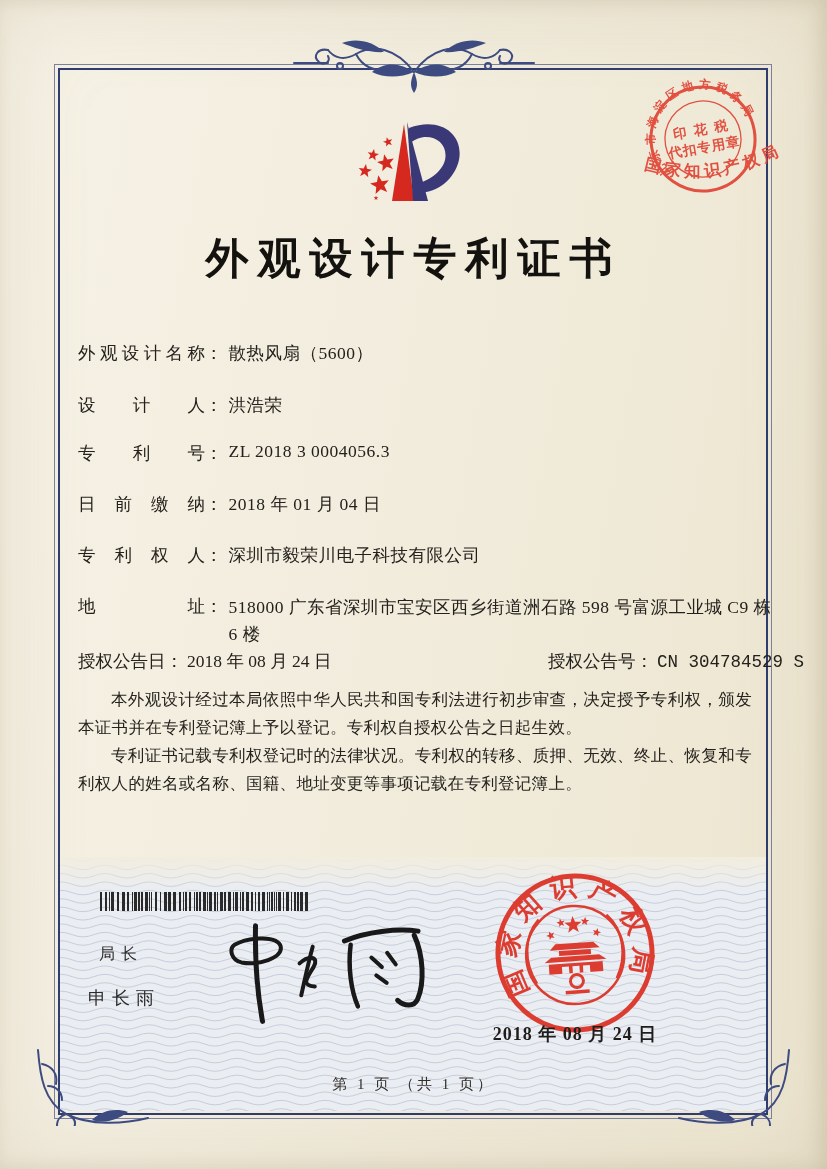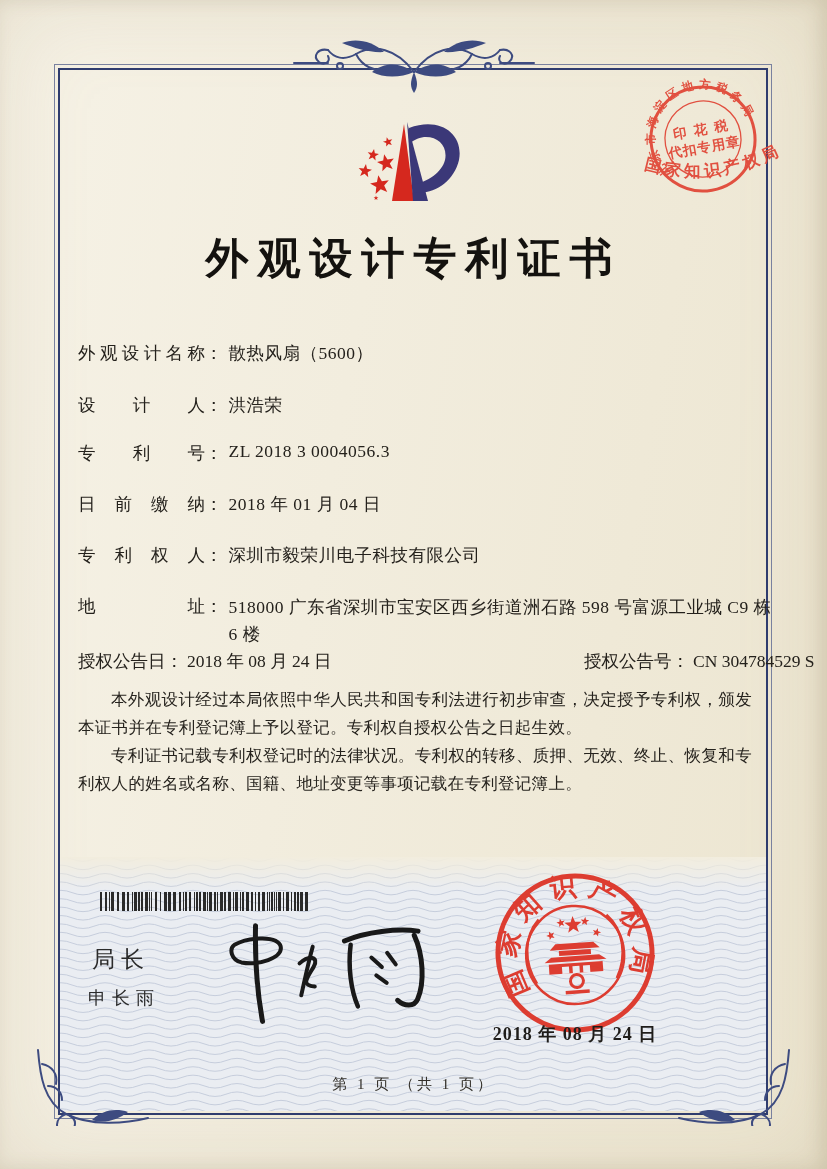--- a/index.html
+++ b/index.html
@@ -46,33 +46,33 @@
   }
   .frow{position:absolute;left:78px;font-size:17.5px;color:#24211c;}
   .flabel{
     display:inline-block;width:127px;
     text-align:justify;text-align-last:justify;
     vertical-align:top;
   }
   .fcolon{display:inline-block;vertical-align:top;}
   .fvalue{display:inline-block;vertical-align:top;margin-left:6px;letter-spacing:0.5px;}
   .fvalue-wrap{width:548px;line-height:27px;}
-  .grant-right{position:absolute;left:470px;top:0;white-space:nowrap;font-family:Liberation Serif, serif;margin-left:36px;}
+  .grant-right{position:absolute;left:470px;top:0;white-space:nowrap;font-family:Liberation Mono, monospace;}
   .body-text{
     position:absolute;left:78px;top:686px;width:674px;
     font-size:16.5px;line-height:27.5px;text-align:justify;
     color:#26231e;letter-spacing:0.3px;
   }
   .body-text p{margin:0 0 1px 0;text-indent:2em;}
   .barcode{
     position:absolute;left:100px;top:892px;width:212px;height:19px;
     font-size:0;white-space:nowrap;overflow:hidden;
   }
   .barcode i{display:inline-block;height:100%;background:#2a2a2a;}
-  .officer-title{position:absolute;left:92px;top:944px;font-size:23px;letter-spacing:6px;color:#2b2b2b;}
+  .officer-title{position:absolute;left:99px;top:944px;font-size:16px;letter-spacing:6px;color:#2b2b2b;}
   .officer-name{position:absolute;left:88px;top:986px;font-size:18px;letter-spacing:6px;color:#2b2b2b;}
   .signature{position:absolute;left:196px;top:916px;transform:rotate(-3deg);}
   .seal{position:absolute;left:480px;top:858px;transform:rotate(-4deg);opacity:.95;}
   .seal-date{
     position:absolute;left:468px;top:1022px;width:214px;text-align:center;
     font-size:18px;letter-spacing:1px;color:#1f1d1a;font-weight:700;
   }
   .footer{
     position:absolute;left:0;top:1075px;width:100%;text-align:center;
     font-size:15px;letter-spacing:3px;color:#33302a;

